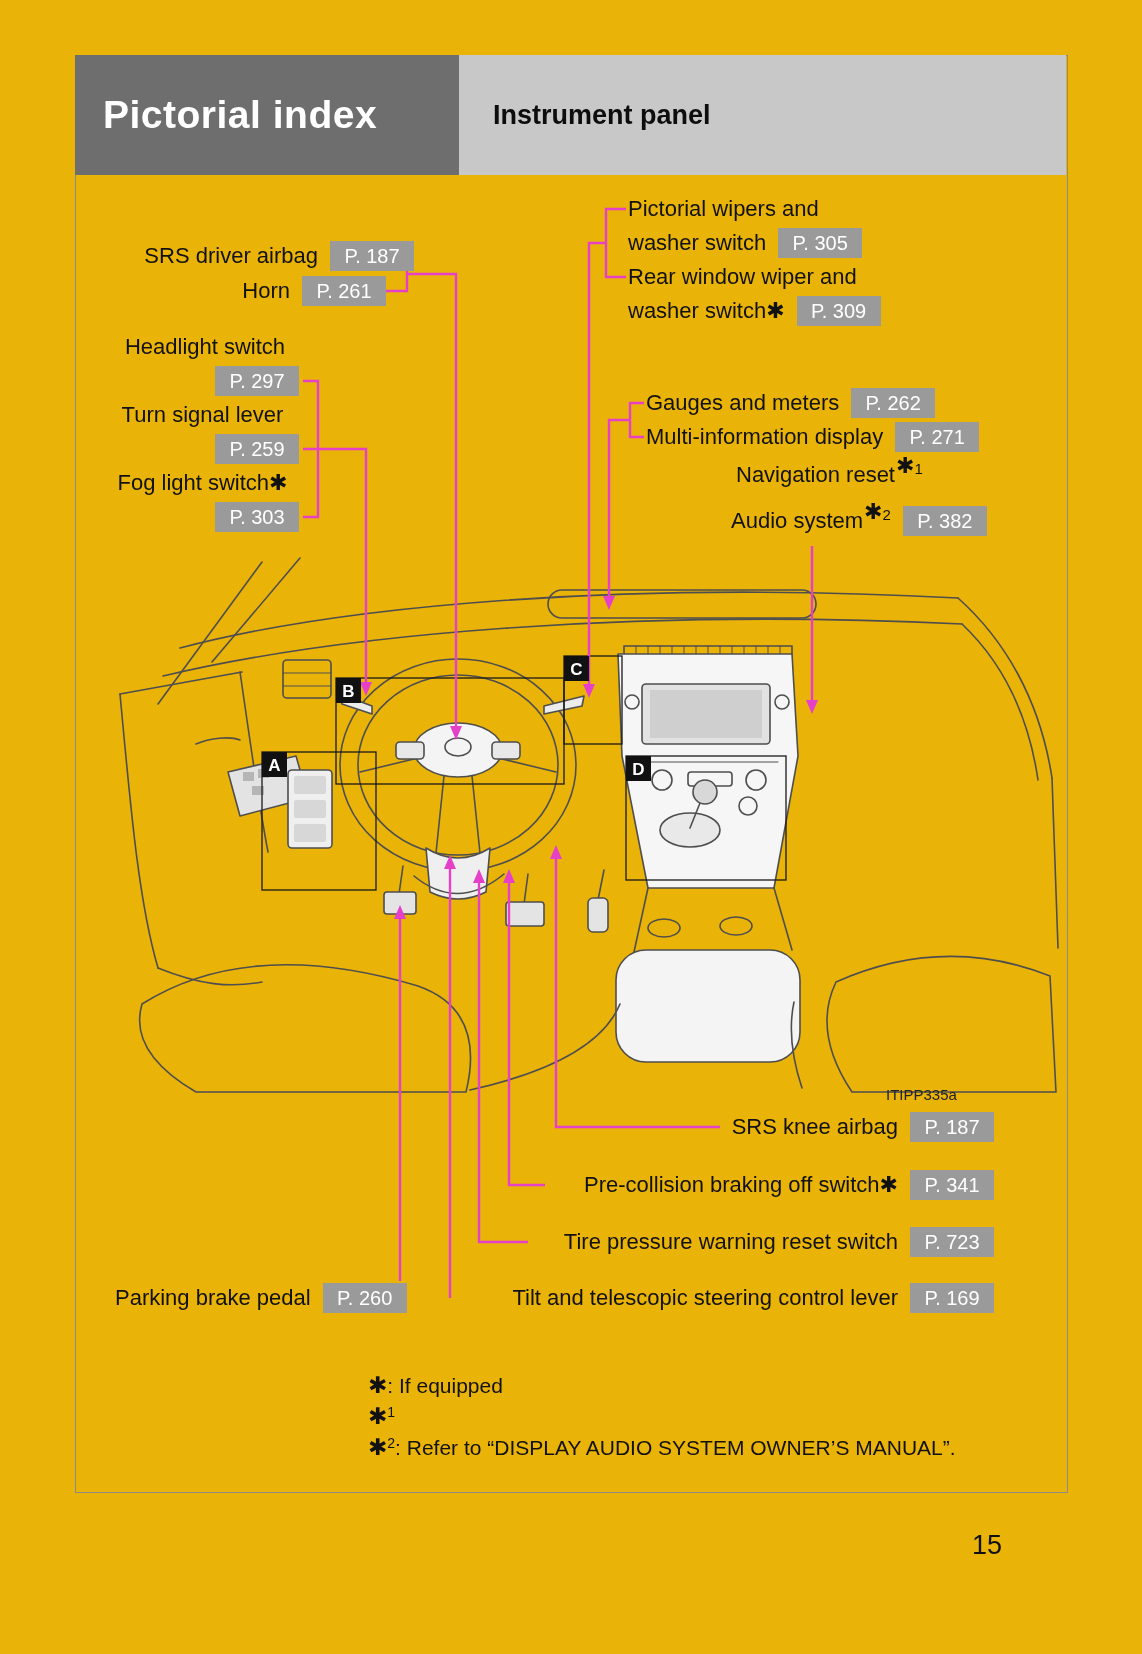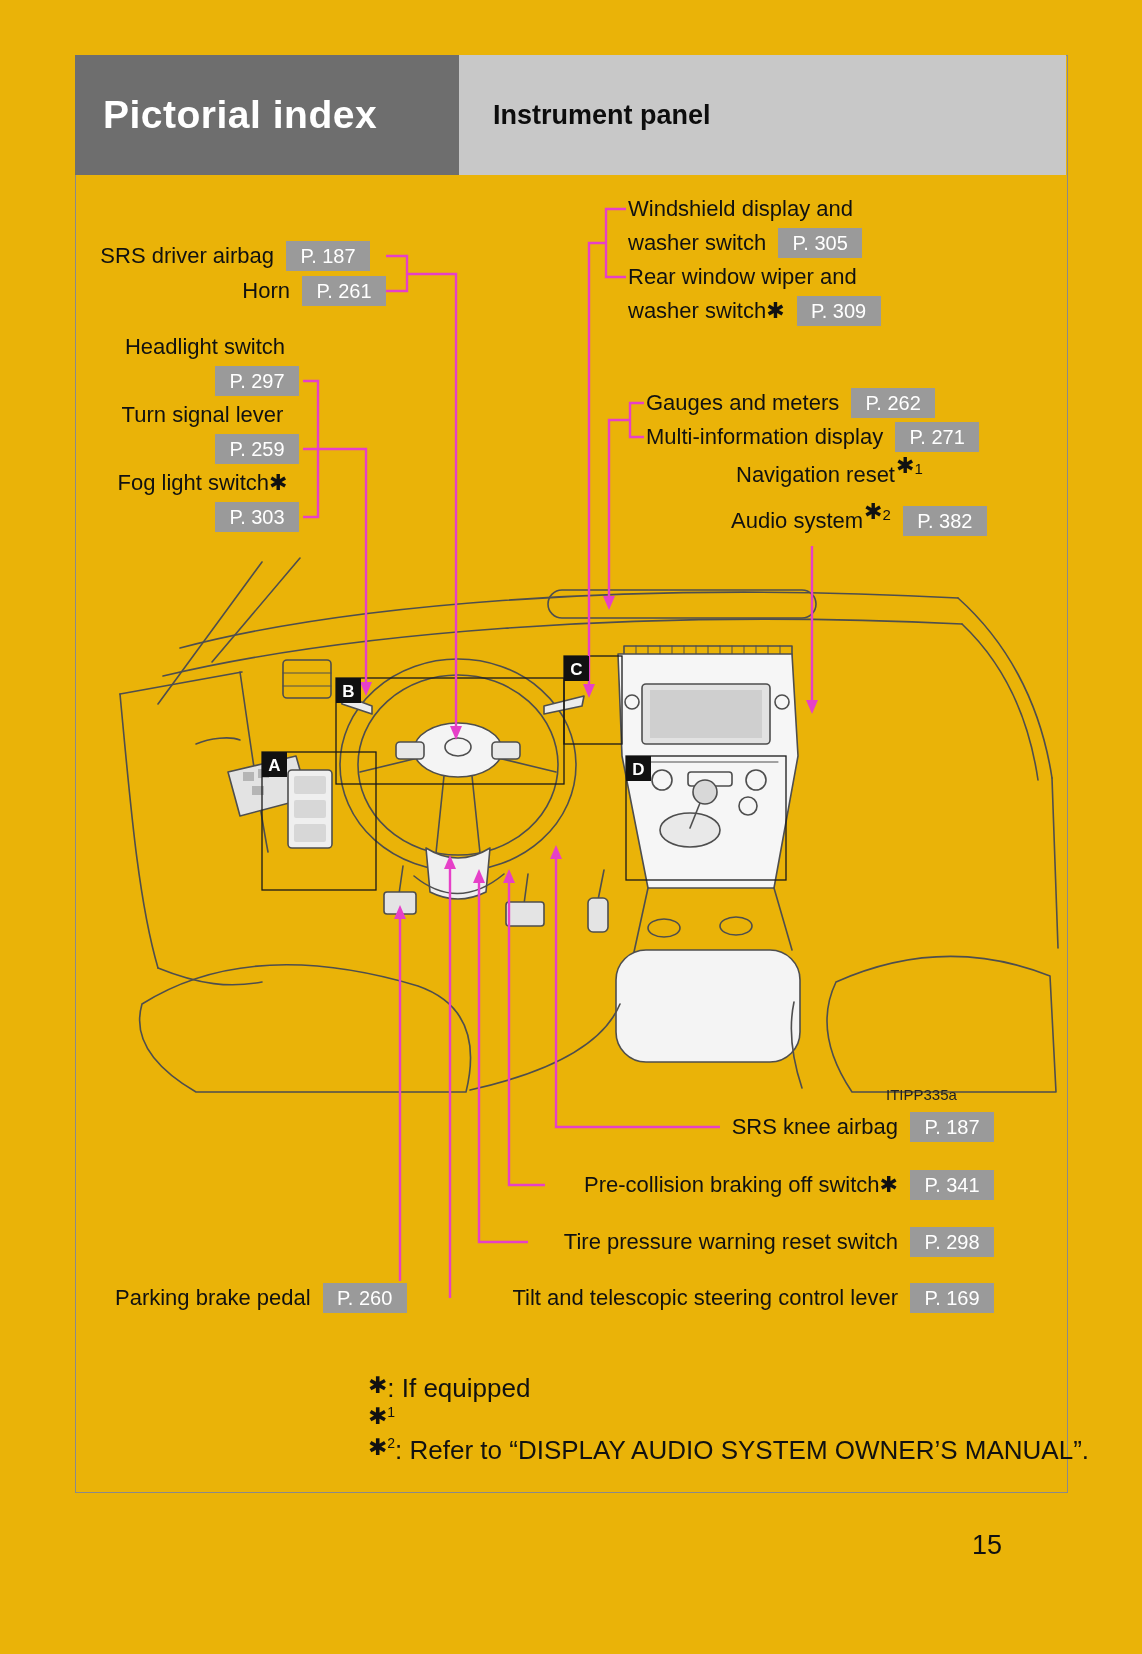--- a/index.html
+++ b/index.html
@@ -18,21 +18,21 @@
          padding:0 10px;background:#9a9a9a;color:#fff;font-size:20px;margin-left:12px;box-sizing:border-box;}
   .badge.abs{position:absolute;margin-left:0;}
   .lbl-block{position:absolute;font-size:22px;white-space:nowrap;}
   .lbl-line{display:flex;align-items:center;height:34px;}
   .sup-ast{font-size:22px;position:relative;top:-9px;margin-left:1px;}
   .sup-num{font-size:15px;position:relative;top:-7px;}
   .footnotes{position:absolute;left:368px;top:1372px;}
   .fn-line{display:flex;align-items:flex-start;height:31px;}
   .fn-ast{font-size:23px;line-height:1.2;}
   .fn-num{font-size:14px;line-height:1.4;}
-  .fn-text{font-size:26px;line-height:1.3;}
+  .fn-text{font-size:21px;line-height:1.3;}
   .fig-code{position:absolute;left:886px;top:1086px;font-size:15px;color:#222;}
   .page-num{position:absolute;right:140px;top:1530px;font-size:27px;}
   .marker-text{fill:#fff;font-weight:700;font-size:17px;
                font-family:"Liberation Sans","DejaVu Sans",sans-serif;text-anchor:middle;}
 </style>
 </head>
 <body>
 
 <div class="page">
 
@@ -174,28 +174,28 @@
       <rect x="564" y="656" width="25" height="25" fill="#111"></rect>
       <text class="marker-text" x="576.5" y="674.5">C</text>
     </g>
     <g>
       <rect x="626" y="756" width="25" height="25" fill="#111"></rect>
       <text class="marker-text" x="638.5" y="774.5">D</text>
     </g>
   </svg>
 
   <div class="lbl-block" style="left:628px; top:192px;">
-    <div class="lbl-line">Windshield display and</div>
+    <div class="lbl-line">Pictorial wipers and</div>
     <div class="lbl-line">
       <span>washer switch</span>
       <span class="badge">P. 305</span>
     </div>
   </div>
 
-  <div class="lbl" style="top:241px; right:772px;">
+  <div class="lbl" style="top:241px; right:728px;">
     <span>SRS driver airbag</span>
     <span class="badge">P. 187</span>
   </div>
 
   <div class="lbl" style="top:276px; right:756px;">
     <span>Horn</span>
     <span class="badge">P. 261</span>
   </div>
 
   <div class="lbl-block" style="left:628px; top:260px;">
@@ -243,21 +243,21 @@
     <span class="badge">P. 187</span>
   </div>
 
   <div class="lbl" style="top:1170px; right:148px;">
     <span>Pre-collision braking off switch✱</span>
     <span class="badge">P. 341</span>
   </div>
 
   <div class="lbl" style="top:1227px; right:148px;">
     <span>Tire pressure warning reset switch</span>
-    <span class="badge">P. 298</span>
+    <span class="badge">P. 723</span>
   </div>
 
   <div class="lbl" style="left:115px; top:1283px;">
     <span>Parking brake pedal</span>
     <span class="badge">P. 260</span>
   </div>
 
   <div class="lbl" style="top:1283px; right:148px;">
     <span>Tilt and telescopic steering control lever</span>
     <span class="badge">P. 169</span>

